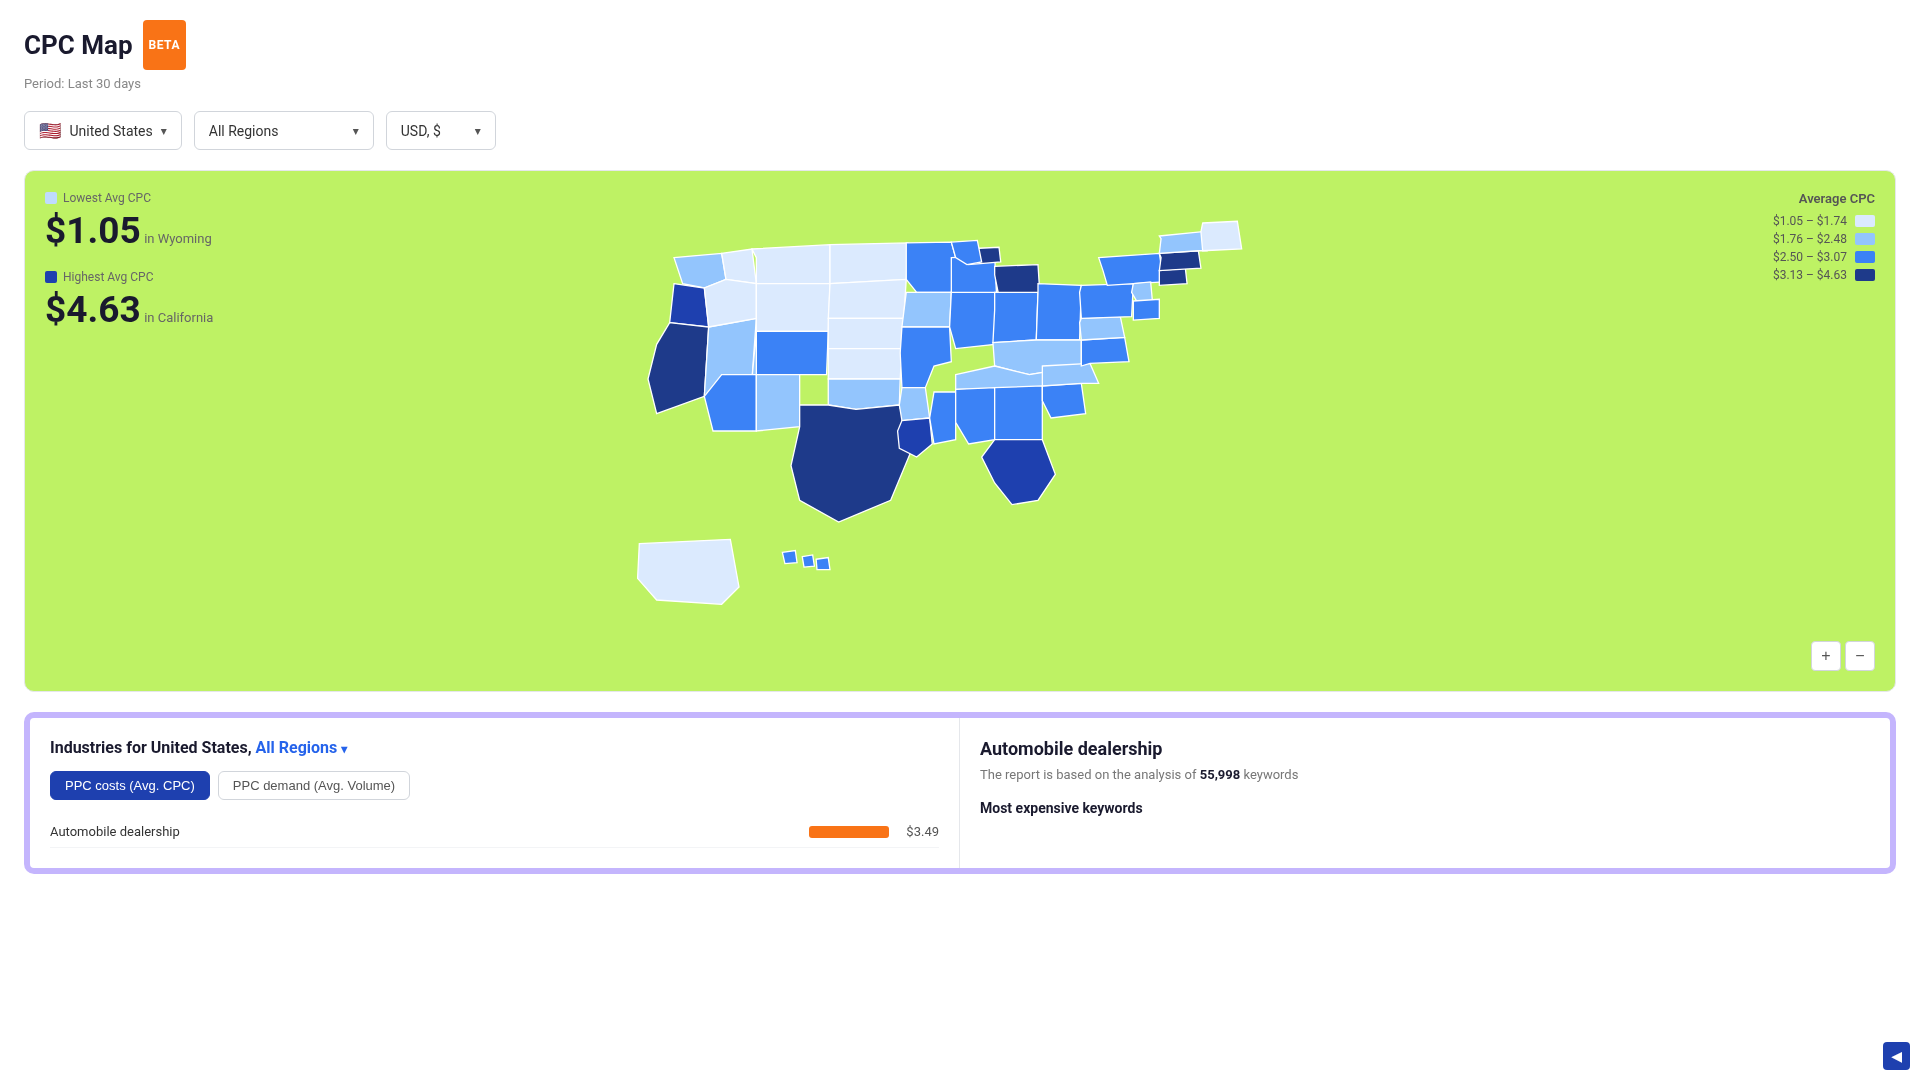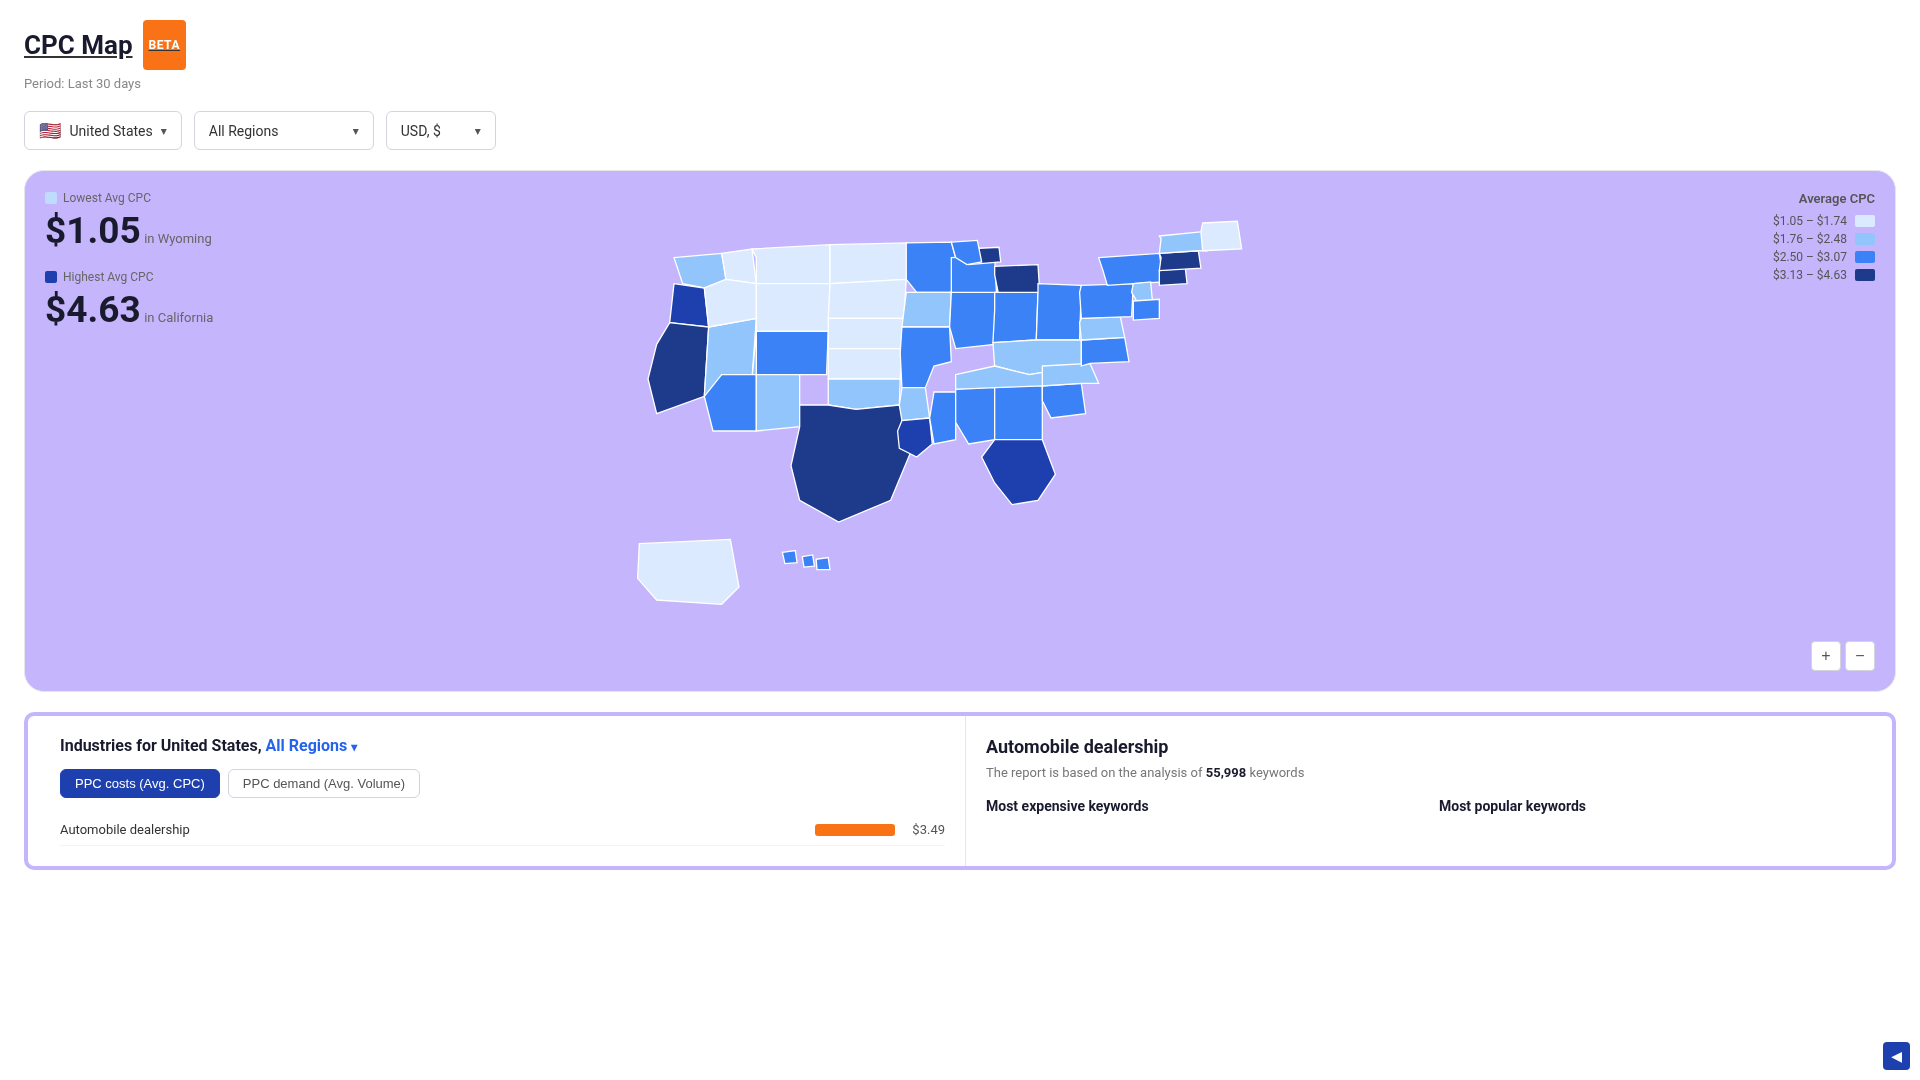--- a/index.html
+++ b/index.html
@@ -1,30 +1,30 @@
 <!DOCTYPE html>
 <html><head>
   <meta charset="utf-8">
   <style>
     * { box-sizing: border-box; margin: 0; padding: 0; }
     body { font-family: -apple-system, BlinkMacSystemFont, 'Segoe UI', Roboto, sans-serif; background: #fff; color: #333; font-size: 14px; }
 
     .page-container { padding: 20px 24px; }
 
-    .page-title-row { display: flex; align-items: center; gap: 10px; margin-bottom: 6px; text-decoration: underline; }
+    .page-title-row { display: flex; align-items: center; gap: 10px; margin-bottom: 6px; }
     .page-title { font-size: 26px; font-weight: 700; color: #1a1a2e; }
     .beta-badge { background: #f97316; color: #fff; font-size: 12px; font-weight: 700; padding: 18px 6px; border-radius: 4px; letter-spacing: 0.5px; }
     .period-text { font-size: 13px; color: #888; margin-bottom: 20px; }
 
     .filters-row { display: flex; gap: 12px; margin-bottom: 20px; }
     .filter-dropdown { display: flex; align-items: center; gap: 8px; border: 1px solid #d1d5db; border-radius: 6px; padding: 8px 14px; cursor: pointer; background: #fff; min-width: 140px; font-size: 14px; color: #333; }
     .filter-dropdown .flag { font-size: 18px; }
     .filter-dropdown .chevron { margin-left: auto; color: #555; font-size: 12px; }
 
-    .map-section { border: 1px solid #e5e7eb; border-radius: 20px; padding: 20px; margin-bottom: 20px; position: relative; background: #c4b5fd; }
+    .map-section { border: 1px solid #e5e7eb; border-radius: 10px; padding: 20px; margin-bottom: 20px; position: relative; background: #bef264; }
 
     .map-stats { position: absolute; top: 20px; left: 20px; }
     .stat-block { margin-bottom: 18px; }
     .stat-label { display: flex; align-items: center; gap: 6px; font-size: 12px; color: #666; margin-bottom: 4px; }
     .stat-dot { width: 12px; height: 12px; border-radius: 2px; }
     .stat-dot.low { background: #bfdbfe; }
     .stat-dot.high { background: #1e40af; }
     .stat-value { font-size: 37px; font-weight: 700; color: #1a1a2e; }
     .stat-location { font-size: 13px; color: #666; margin-left: 0; font-weight: 400; }
 
@@ -32,21 +32,21 @@
     .legend-title { font-size: 13px; font-weight: 600; color: #555; margin-bottom: 8px; text-align: right; }
     .legend-item { display: flex; align-items: center; gap: 8px; margin-bottom: 4px; justify-content: center; }
     .legend-color { width: 20px; height: 12px; border-radius: 2px; }
     .legend-label { font-size: 12px; color: #555; }
 
     .map-container { display: flex; justify-content: center; align-items: center; padding: 10px 0; min-height: 460px; }
 
     .zoom-controls { position: absolute; bottom: 20px; right: 20px; display: flex; gap: 4px; }
     .zoom-btn { width: 30px; height: 30px; border: 1px solid #d1d5db; background: #fff; border-radius: 4px; cursor: pointer; font-size: 16px; display: flex; align-items: center; justify-content: center; color: #555; }
 
-    .bottom-section { display: flex; gap: 0; border: 4px solid #c4b5fd; border-radius: 10px; overflow: hidden; padding-left: 12px; }
+    .bottom-section { display: flex; gap: 0; border: 6px solid #c4b5fd; border-radius: 10px; overflow: hidden; }
 
     .industries-panel { width: 50%; border-right: 1px solid #e5e7eb; padding: 20px; }
     .industries-title { font-size: 16px; font-weight: 700; margin-bottom: 14px; color: #1a1a2e; }
     .industries-title .link { color: #2563eb; cursor: pointer; }
     .industries-title .chevron-down { color: #2563eb; font-size: 12px; }
 
     .tab-buttons { display: flex; gap: 8px; margin-bottom: 16px; }
     .tab-btn { padding: 6px 14px; border-radius: 6px; border: 1px solid #d1d5db; font-size: 13px; cursor: pointer; background: #fff; color: #555; }
     .tab-btn.active { background: #1e40af; color: #fff; border-color: #1e40af; }
 
@@ -276,21 +276,18 @@
       <div class="detail-title">Automobile dealership</div>
       <p class="detail-subtitle">
         <span>The report is based on the analysis of</span>
         <strong>55,998</strong>
         <span>keywords</span>
       </p>
       <div class="keywords-grid">
         <div>
           <div class="keywords-col-title">Most expensive keywords</div>
         </div>
-        <div>
-          <div class="keywords-col-title">Most popular keywords</div>
-        </div>
       </div>
     </div>
   </div>
 </div>
 
 <div class="sound-icon">◀</div>
 
 </body></html>

